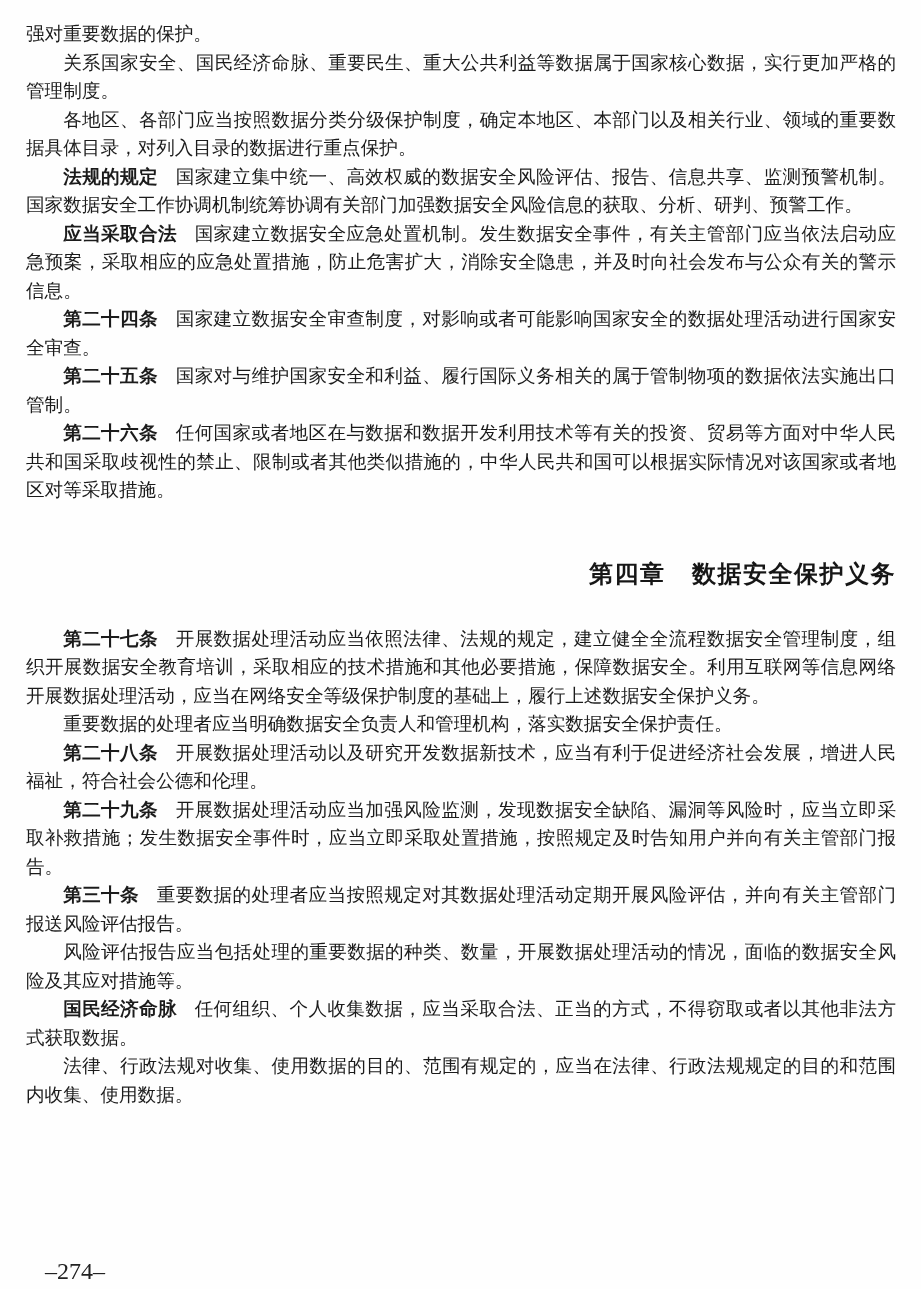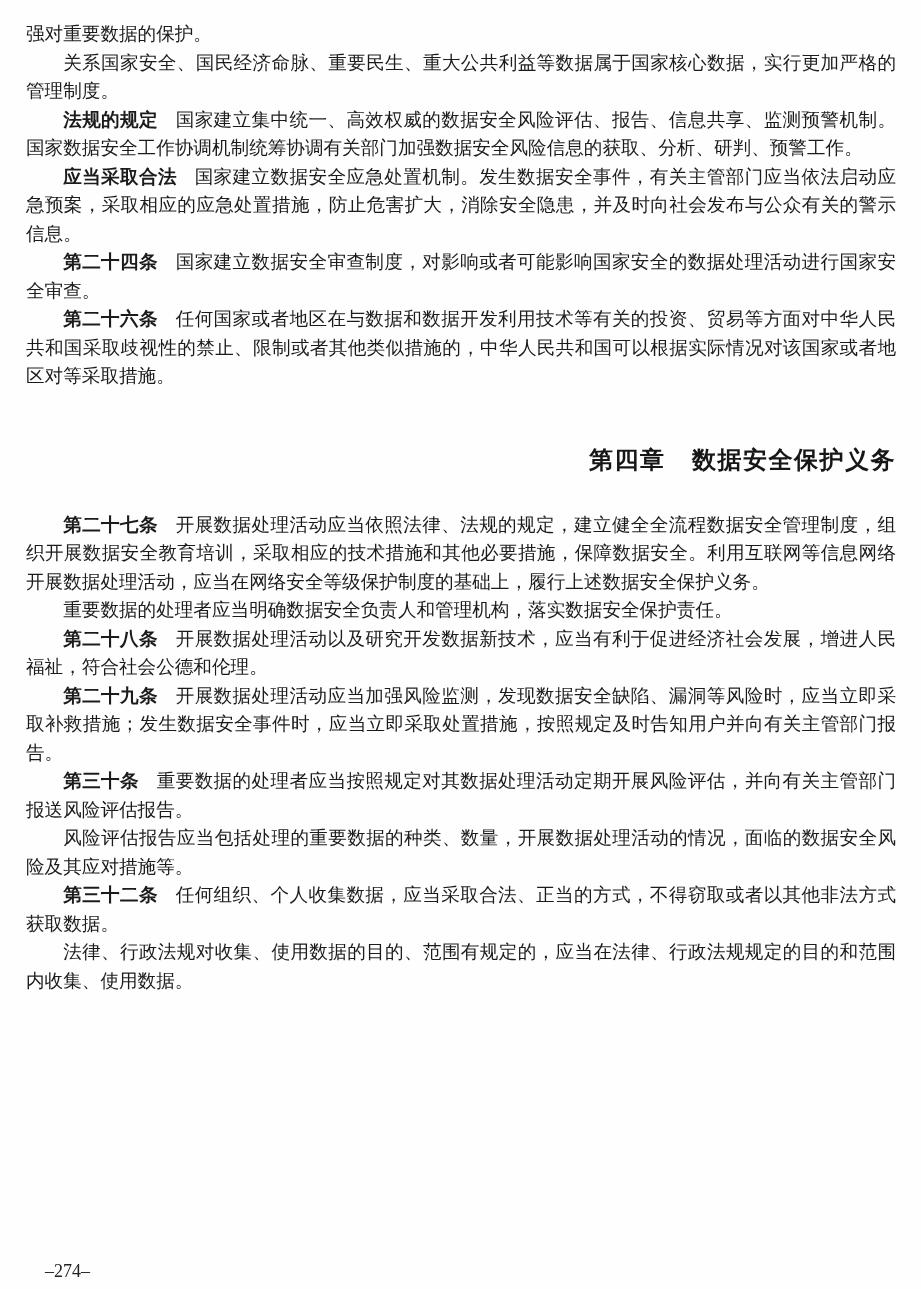--- a/index.html
+++ b/index.html
@@ -48,61 +48,63 @@
     letter-spacing: 1.5px;
     color: #161616;
   }
   .chapter-heading .chapter-num {
     margin-right: 1.1em;
   }
   .page-footer {
     position: absolute;
     left: 45px;
     bottom: 7px;
-    font-size: 18px;
+    font-size: 24px;
     line-height: 22px;
     color: #222;
   }
 </style>
 </head>
 <body>
 
 <div class="page">
   <div class="content">
 
     <p class="para"><span>强对重要数据的保护。</span></p>
 
     <p class="para indent"><span>关系国家安全、国民经济命脉、重要民生、重大公共利益等数据属于国家核心数据，实行更加严格的管理制度。</span></p>
 
+    <p class="para indent"><span>各地区、各部门应当按照数据分类分级保护制度，确定本地区、本部门以及相关行业、领域的重要数据具体目录，对列入目录的数据进行重点保护。</span></p>
 
     <p class="para indent"><b class="art-num">法规的规定</b><span>国家建立集中统一、高效权威的数据安全风险评估、报告、信息共享、监测预警机制。国家数据安全工作协调机制统筹协调有关部门加强数据安全风险信息的获取、分析、研判、预警工作。</span></p>
 
     <p class="para indent"><b class="art-num">应当采取合法</b><span>国家建立数据安全应急处置机制。发生数据安全事件，有关主管部门应当依法启动应急预案，采取相应的应急处置措施，防止危害扩大，消除安全隐患，并及时向社会发布与公众有关的警示信息。</span></p>
 
     <p class="para indent"><b class="art-num">第二十四条</b><span>国家建立数据安全审查制度，对影响或者可能影响国家安全的数据处理活动进行国家安全审查。</span></p>
 
 
+    <p class="para indent"><b class="art-num">第二十五条</b><span>国家对与维护国家安全和利益、履行国际义务相关的属于管制物项的数据依法实施出口管制。</span></p>
 
     <p class="para indent"><b class="art-num">第二十六条</b><span>任何国家或者地区在与数据和数据开发利用技术等有关的投资、贸易等方面对中华人民共和国采取歧视性的禁止、限制或者其他类似措施的，中华人民共和国可以根据实际情况对该国家或者地区对等采取措施。</span></p>
 
     <h2 class="chapter-heading"><span class="chapter-num">第四章</span><span>数据安全保护义务</span></h2>
 
     <p class="para indent"><b class="art-num">第二十七条</b><span>开展数据处理活动应当依照法律、法规的规定，建立健全全流程数据安全管理制度，组织开展数据安全教育培训，采取相应的技术措施和其他必要措施，保障数据安全。利用互联网等信息网络开展数据处理活动，应当在网络安全等级保护制度的基础上，履行上述数据安全保护义务。</span></p>
 
     <p class="para indent"><span>重要数据的处理者应当明确数据安全负责人和管理机构，落实数据安全保护责任。</span></p>
 
     <p class="para indent"><b class="art-num">第二十八条</b><span>开展数据处理活动以及研究开发数据新技术，应当有利于促进经济社会发展，增进人民福祉，符合社会公德和伦理。</span></p>
 
     <p class="para indent"><b class="art-num">第二十九条</b><span>开展数据处理活动应当加强风险监测，发现数据安全缺陷、漏洞等风险时，应当立即采取补救措施；发生数据安全事件时，应当立即采取处置措施，按照规定及时告知用户并向有关主管部门报告。</span></p>
 
     <p class="para indent"><b class="art-num">第三十条</b><span>重要数据的处理者应当按照规定对其数据处理活动定期开展风险评估，并向有关主管部门报送风险评估报告。</span></p>
 
     <p class="para indent"><span>风险评估报告应当包括处理的重要数据的种类、数量，开展数据处理活动的情况，面临的数据安全风险及其应对措施等。</span></p>
 
 
-    <p class="para indent"><b class="art-num">第三十二条</b><span>任何组织、个人收集数据，应当采取合法、正当的方式，不得窃取或者以其他非法方式获取数据。</span></p>
+    <p class="para indent"><b class="art-num">国民经济命脉</b><span>任何组织、个人收集数据，应当采取合法、正当的方式，不得窃取或者以其他非法方式获取数据。</span></p>
 
     <p class="para indent"><span>法律、行政法规对收集、使用数据的目的、范围有规定的，应当在法律、行政法规规定的目的和范围内收集、使用数据。</span></p>
 
   </div>
 
   <div class="page-footer">–274–</div>
 </div>
 
 </body></html>

